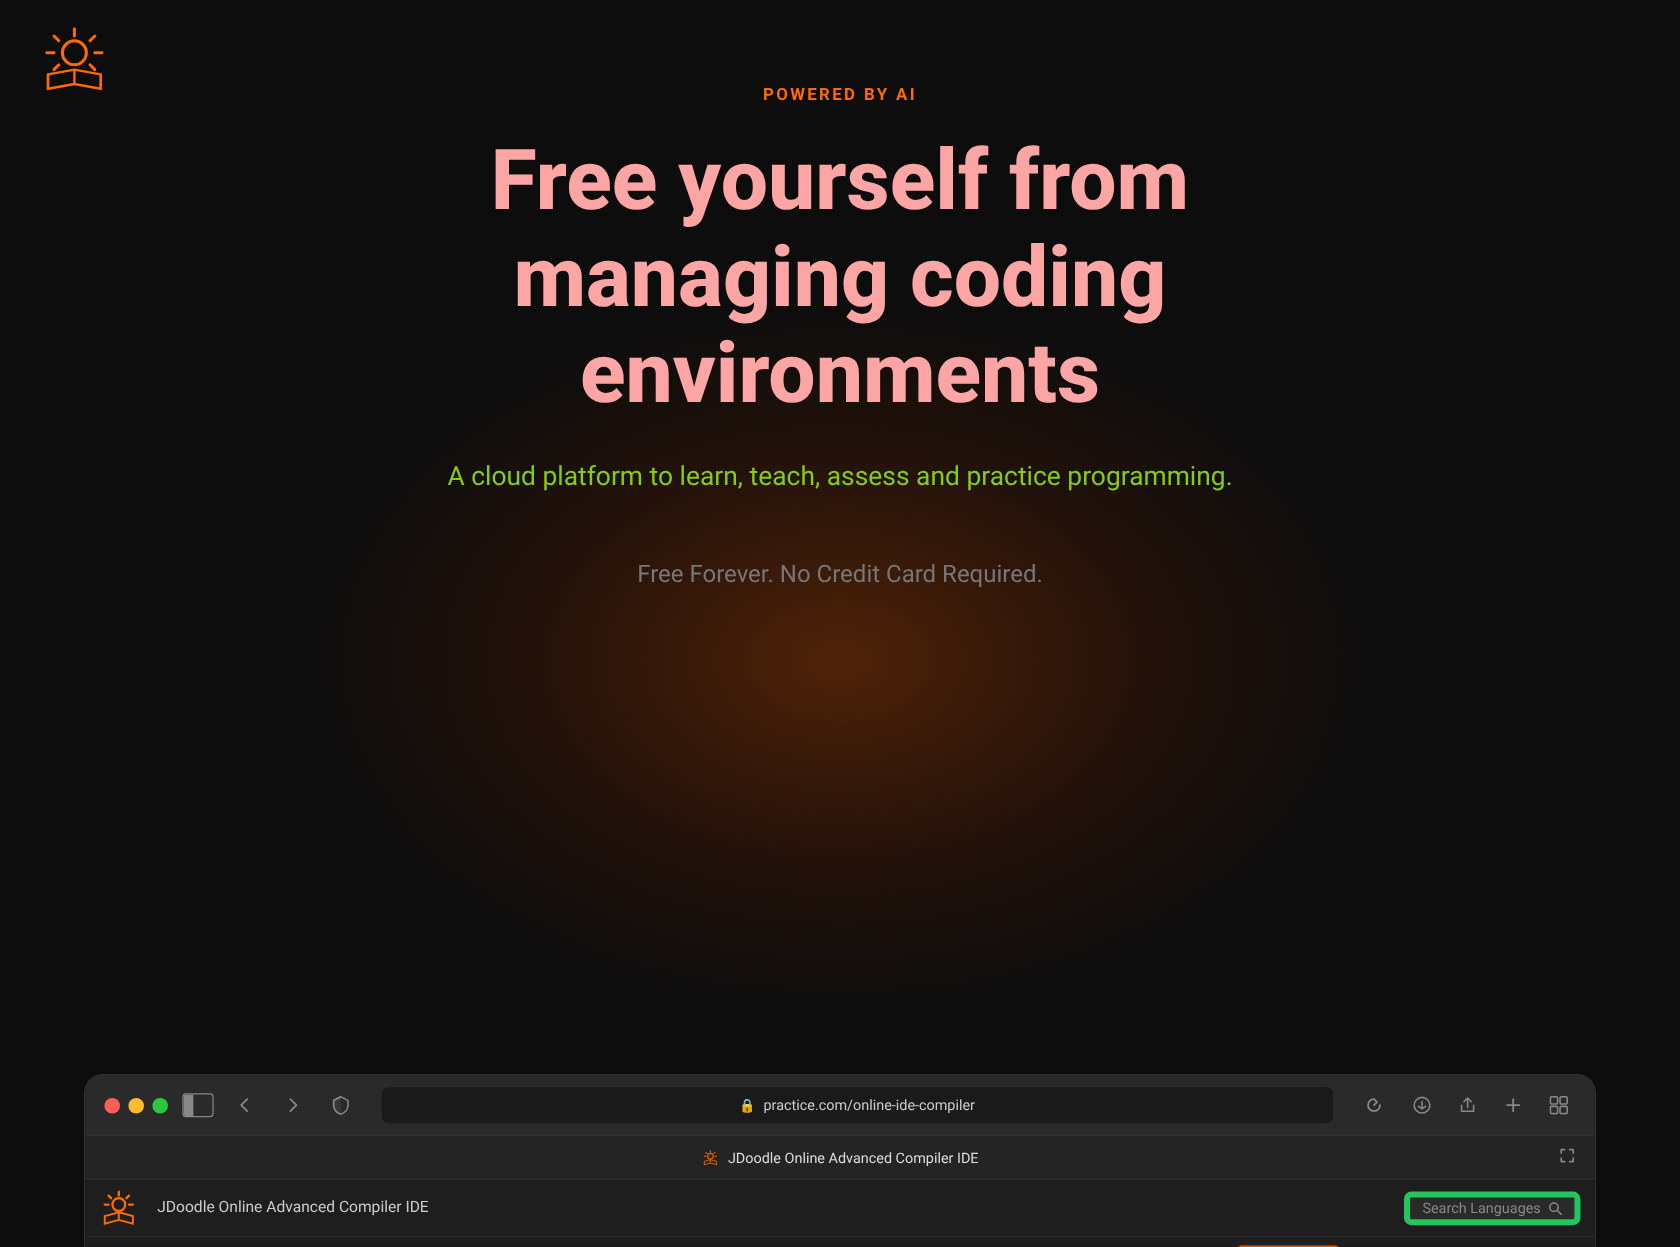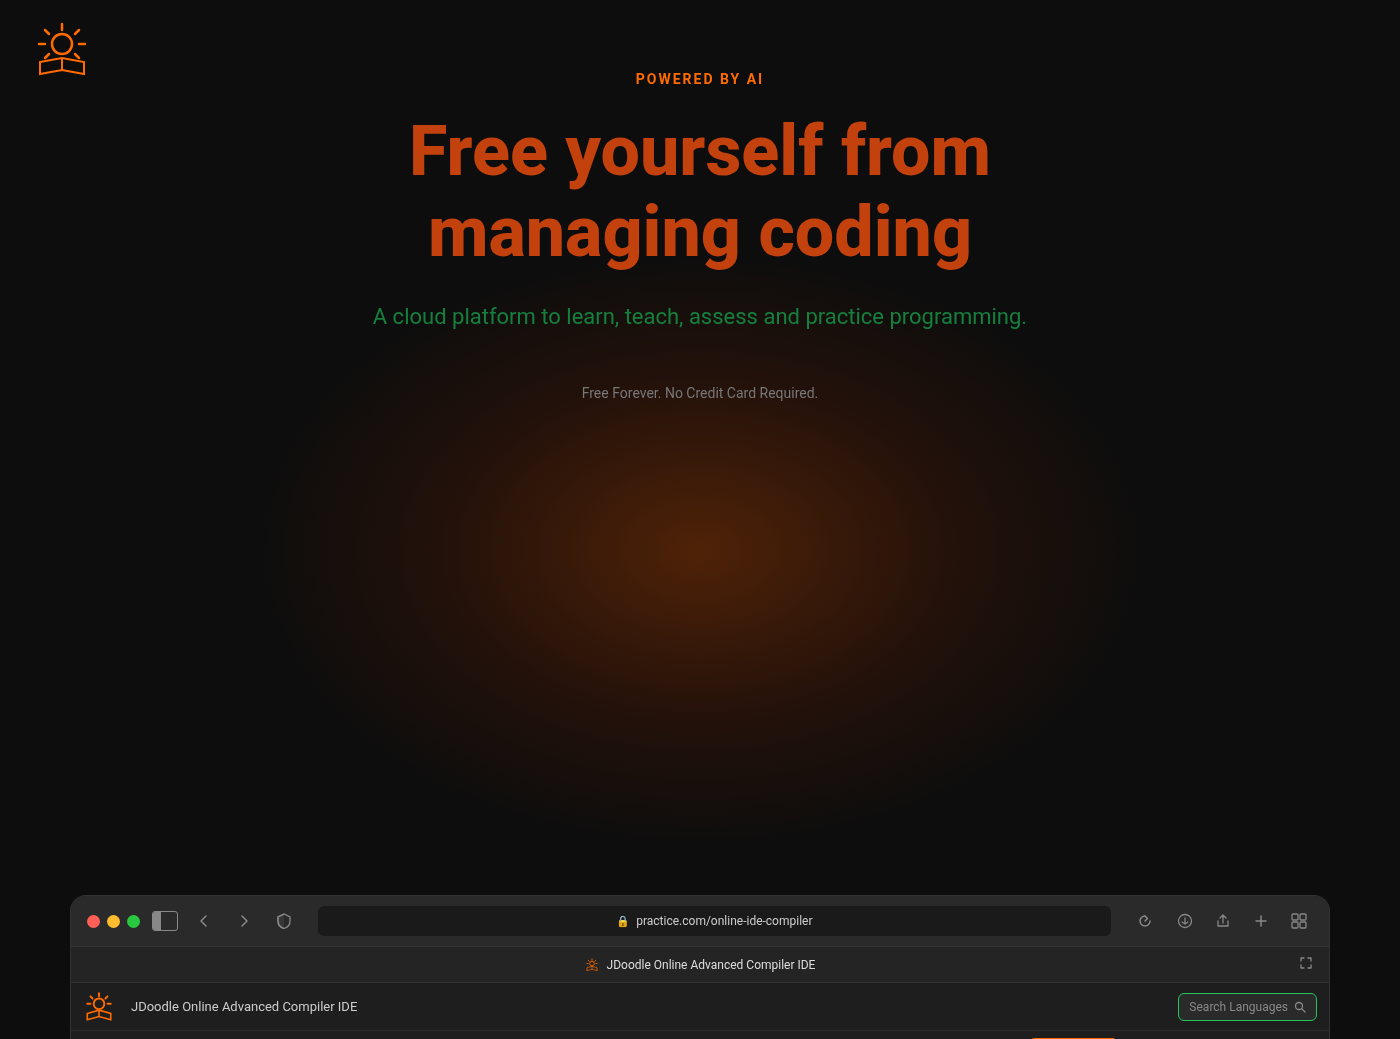--- a/index.html
+++ b/index.html
@@ -71,29 +71,29 @@
       font-weight: 700;
       letter-spacing: 2px;
       color: #ff6b00;
       text-transform: uppercase;
       margin-bottom: 24px;
     }
 
     .hero-title {
       font-size: 70px;
       font-weight: 800;
-      color: #c2410c;
+      color: #fca5a5;
       line-height: 1.15;
       max-width: 900px;
       margin-bottom: 32px;
     }
 
     .hero-subtitle {
       font-size: 22px;
-      color: #15803d;
+      color: #84cc16;
       margin-bottom: 56px;
       max-width: 700px;
     }
 
     .hero-cta-row {
       display: flex;
       align-items: center;
       gap: 28px;
     }
 
@@ -107,21 +107,21 @@
       font-weight: 600;
       cursor: pointer;
       display: flex;
       align-items: center;
       gap: 10px;
       transition: background 0.2s;
     }
 
     .free-text {
       color: #777777;
-      font-size: 14px;
+      font-size: 20px;
       text-align: center;
     }
 
     
     .browser-mockup {
       position: absolute;
       bottom: -30px;
       left: 50%;
       transform: translateX(-50%);
       width: 1260px;
@@ -250,21 +250,21 @@
     }
 
     .app-logo-small {
       width: 32px;
       height: 32px;
     }
 
     .search-languages {
       margin-left: auto;
       background: #2a2a2a;
-      border: 1px solid #22c55e;
+      border: 5px solid #22c55e;
       border-radius: 6px;
       height: 28px;
       display: flex;
       align-items: center;
       padding: 0 10px;
       gap: 6px;
       color: #888;
       font-size: 12px;
     }
 
@@ -366,20 +366,21 @@
       <path d="M8 42 L8 54" stroke="#ff6b00" stroke-width="2"></path>
       <path d="M52 42 L52 54" stroke="#ff6b00" stroke-width="2"></path>
     </svg>
   </div>
 </nav>
 
 <section class="hero">
   <p class="powered-by">POWERED BY AI</p>
   <h1 class="hero-title">
     <span>Free yourself from managing coding</span><br>
+    <span>environments</span>
   </h1>
   <p class="hero-subtitle">A cloud platform to learn, teach, assess and practice programming.</p>
   <div class="hero-cta-row">
     <span class="free-text">Free Forever. No Credit Card Required.</span>
   </div>
 </section>
 
 <div class="browser-mockup">
 
   <div class="browser-chrome">

